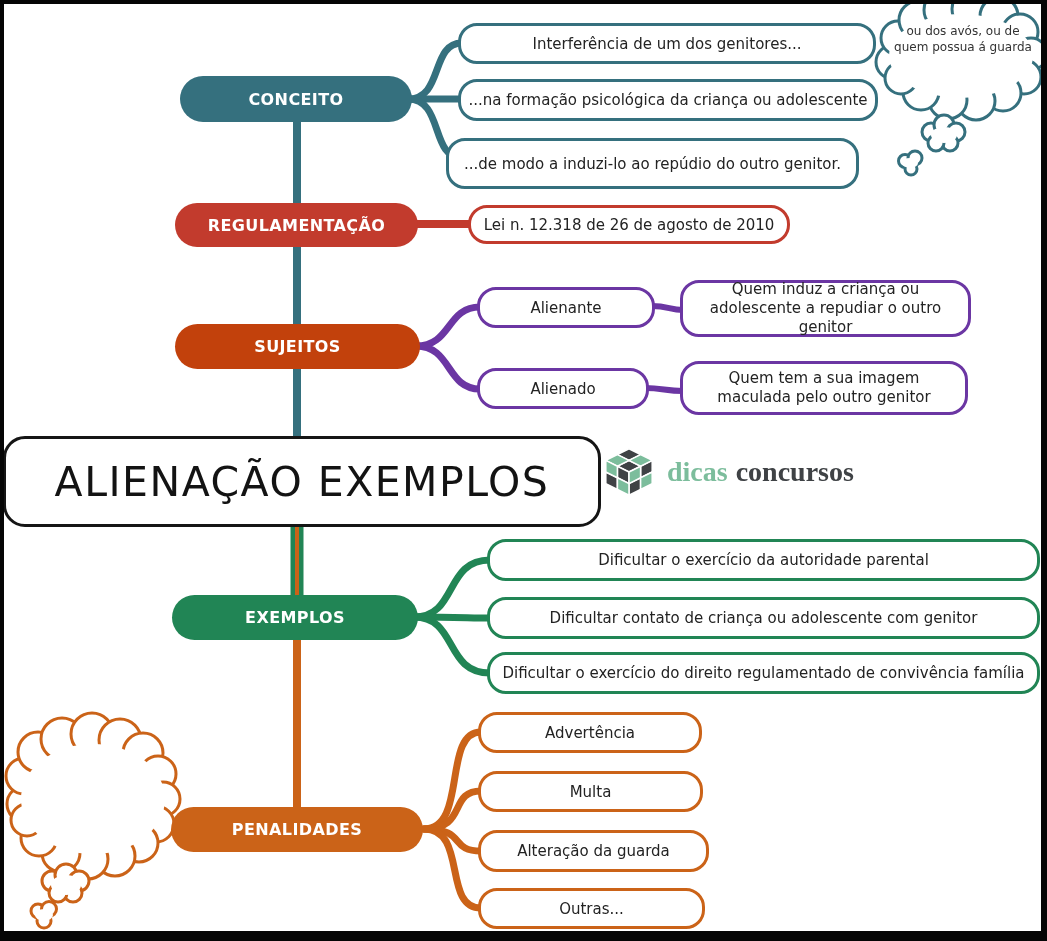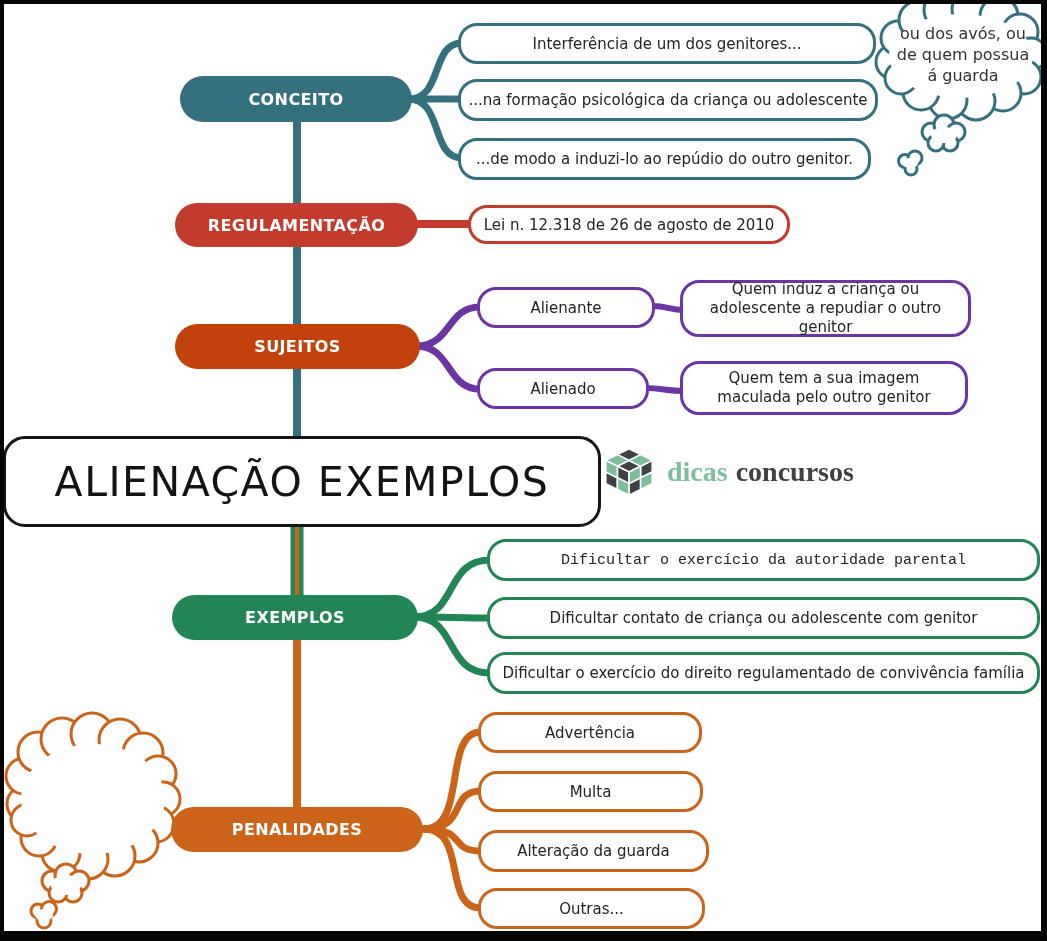--- a/index.html
+++ b/index.html
@@ -32,21 +32,21 @@
 
   .central{
     position:absolute;left:3px;top:436px;width:592px;height:85px;z-index:6;
     background:#fff;border:3px solid #151515;border-radius:22px;
     display:flex;align-items:center;justify-content:center;
     font-size:41px;font-weight:500;letter-spacing:1.5px;color:#131313;
   }
 
   .cloud-text{
     position:absolute;z-index:6;text-align:center;color:#333;
-    font-size:16px;line-height:1.3;
+    font-size:12px;line-height:1.3;
   }
   .cloud-text.tr{left:891px;top:24px;width:144px;}
   .cloud-text.bl{left:16px;top:762px;width:154px;}
 
   .logo{position:absolute;left:600px;top:440px;height:64px;z-index:6;display:flex;align-items:center;gap:9px;}
   .logo .w1{font-family:"Liberation Serif",serif;font-weight:bold;font-size:28px;color:#7CBD9C;}
   .logo .w2{font-family:"Liberation Serif",serif;font-weight:bold;font-size:28px;color:#3F4245;margin-left:-1px;}
 </style>
 </head>
 <body>
@@ -169,21 +169,21 @@
   <div class="pill bg-orange" style="left:171px;top:807px;width:252px;height:45px;">
     <span>PENALIDADES</span>
   </div>
 
   <div class="bbox bd-teal" style="left:458px;top:23px;width:418px;height:41px;">
     <span>Interferência de um dos genitores...</span>
   </div>
   <div class="bbox bd-teal" style="left:458px;top:79px;width:420px;height:42px;">
     <span>...na formação psicológica da criança ou adolescente</span>
   </div>
-  <div class="bbox bd-teal" style="left:458px;top:138px;width:413px;height:42px;">
+  <div class="bbox bd-teal" style="left:446px;top:138px;width:413px;height:51px;">
     <span>...de modo a induzi-lo ao repúdio do outro genitor.</span>
   </div>
 
   <div class="bbox bd-red" style="left:468px;top:205px;width:322px;height:39px;">
     <span>Lei n. 12.318 de 26 de agosto de 2010</span>
   </div>
 
   <div class="bbox bd-purple" style="left:477px;top:287px;width:178px;height:41px;">
     <span>Alienante</span>
   </div>
@@ -217,21 +217,21 @@
         <polygon points="6,19 18,25 18,37 6,31"></polygon>
         <polygon points="18,37 30,43 30,55 18,49"></polygon>
         <polygon points="30,31 42,25 42,37 30,43"></polygon>
         <polygon points="42,37 54,31 54,43 42,49"></polygon>
       </g>
     </svg>
     <span class="w1">dicas</span>
     <span class="w2">concursos</span>
   </div>
 
-  <div class="bbox bd-green" style="left:487px;top:539px;width:553px;height:42px;font-family:Liberation Mono, monospace;">
+  <div class="bbox bd-green" style="left:487px;top:539px;width:553px;height:42px;">
     <span>Dificultar o exercício da autoridade parental</span>
   </div>
   <div class="bbox bd-green" style="left:487px;top:597px;width:553px;height:42px;">
     <span>Dificultar contato de criança ou adolescente com genitor</span>
   </div>
   <div class="bbox bd-green" style="left:487px;top:652px;width:553px;height:42px;">
     <span>Dificultar o exercício do direito regulamentado de convivência família</span>
   </div>
 
   <div class="bbox bd-orange" style="left:478px;top:712px;width:224px;height:41px;">

